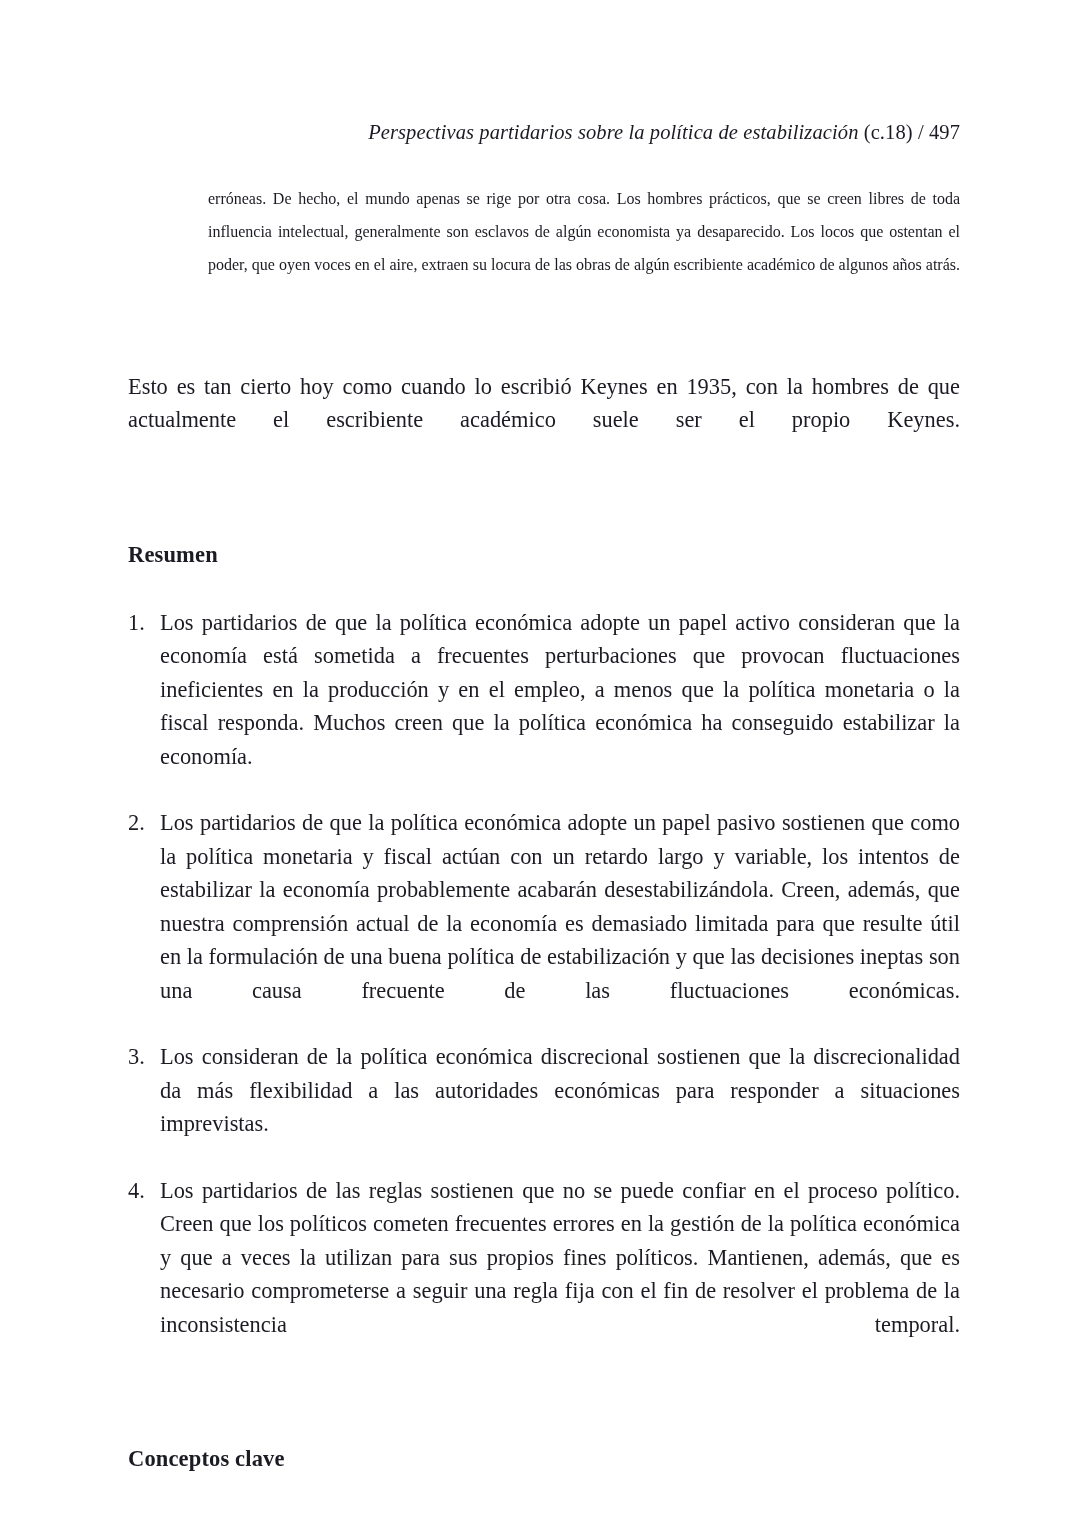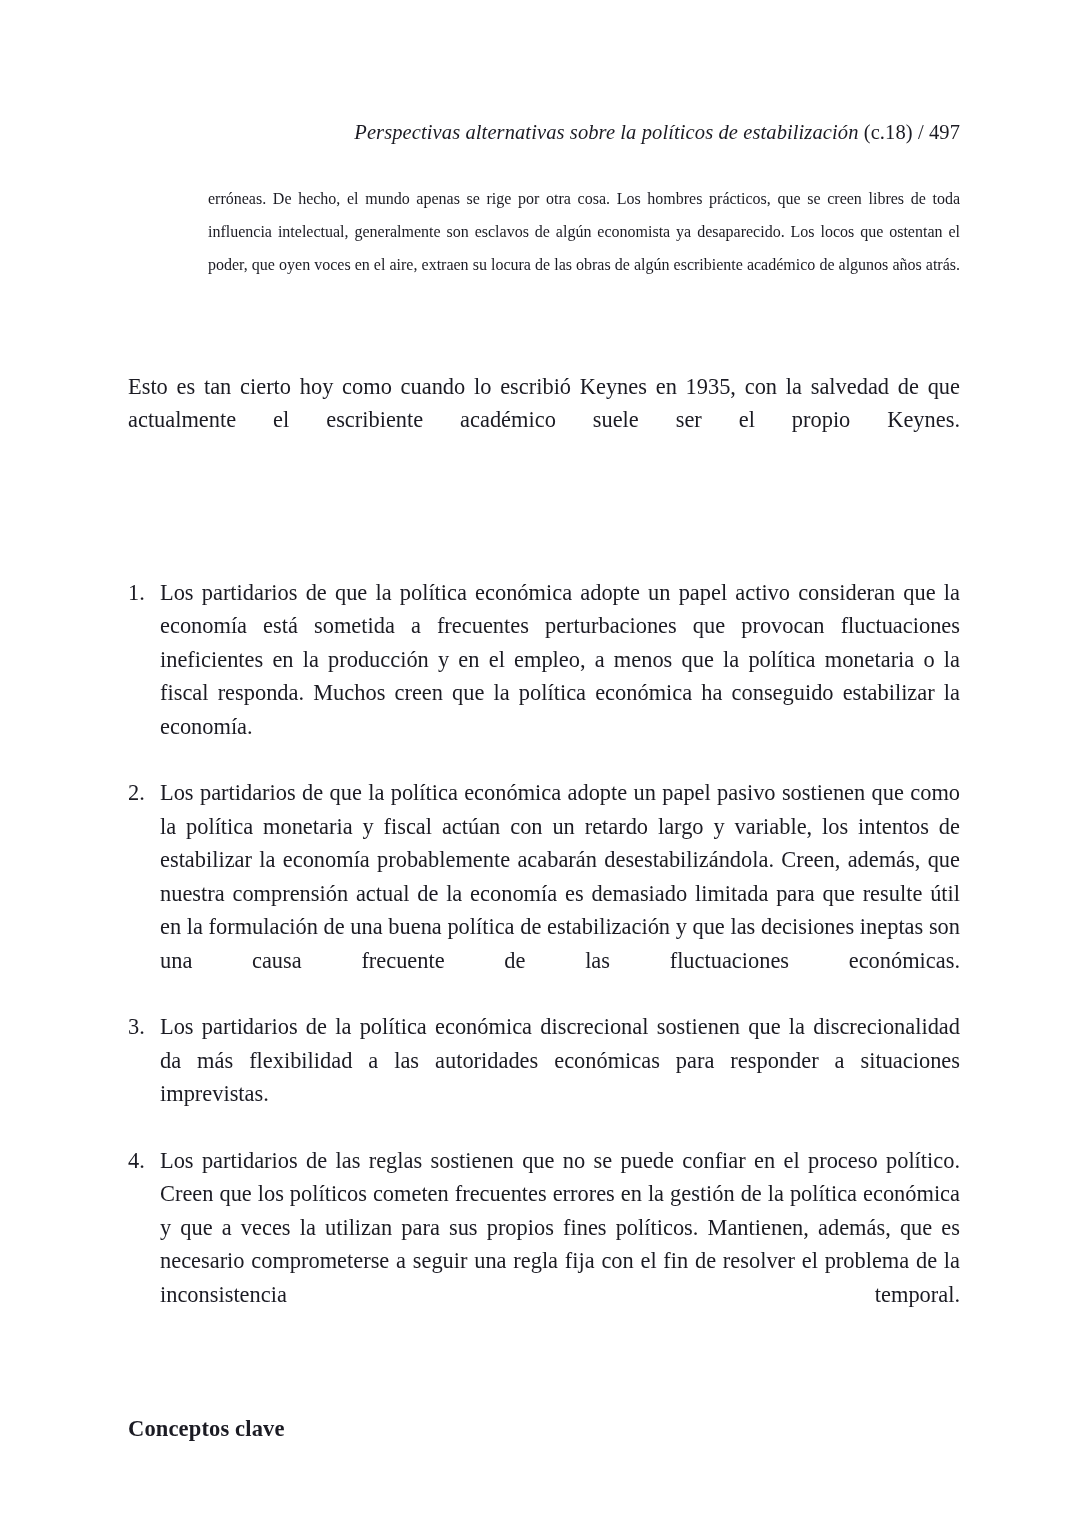--- a/index.html
+++ b/index.html
@@ -121,48 +121,49 @@
     position: relative;
     width: 832px;
   }
 </style>
 </head>
 <body>
 
 <div class="page">
 
   <div class="running-head">
-    <span class="rh-title">Perspectivas alternativas sobre la políticos de estabilización</span><span class="rh-ref"> (c.18) / 497</span>
+    <span class="rh-title">Perspectivas partidarios sobre la política de estabilización</span><span class="rh-ref"> (c.18) / 497</span>
   </div>
 
   <div class="body-col">
 
     <p class="blockquote">erróneas. De hecho, el mundo apenas se rige por otra cosa. Los hombres prácticos, que se creen libres de toda influencia intelectual, generalmente son esclavos de algún economista ya desaparecido. Los locos que ostentan el poder, que oyen voces en el aire, extraen su locura de las obras de algún escribiente académico de algunos años atrás.</p>
 
     <div class="spacer-lg"></div>
 
-    <p class="para">Esto es tan cierto hoy como cuando lo escribió Keynes en 1935, con la salvedad de que actualmente el escribiente académico suele ser el propio Keynes.</p>
+    <p class="para">Esto es tan cierto hoy como cuando lo escribió Keynes en 1935, con la hombres de que actualmente el escribiente académico suele ser el propio Keynes.</p>
 
     <div class="spacer-xl"></div>
 
+    <h2 class="section-heading">Resumen</h2>
 
     <div class="spacer-md"></div>
 
     <ol class="summary-list">
       <li>
         <span class="li-num">1.</span>
         <span class="li-text">Los partidarios de que la política económica adopte un papel activo consideran que la economía está sometida a frecuentes perturbaciones que provocan fluctuaciones ineficientes en la producción y en el empleo, a menos que la política monetaria o la fiscal responda. Muchos creen que la política económica ha conseguido estabilizar la economía.</span>
       </li>
       <li>
         <span class="li-num">2.</span>
         <span class="li-text">Los partidarios de que la política económica adopte un papel pasivo sostienen que como la política monetaria y fiscal actúan con un retardo largo y variable, los intentos de estabilizar la economía probablemente acabarán desestabilizándola. Creen, además, que nuestra comprensión actual de la economía es demasiado limitada para que resulte útil en la formulación de una buena política de estabilización y que las decisiones ineptas son una causa frecuente de las fluctuaciones económicas.</span>
       </li>
       <li>
         <span class="li-num">3.</span>
-        <span class="li-text">Los partidarios de la política económica discrecional sostienen que la discrecionalidad da más flexibilidad a las autoridades económicas para responder a situaciones imprevistas.</span>
+        <span class="li-text">Los consideran de la política económica discrecional sostienen que la discrecionalidad da más flexibilidad a las autoridades económicas para responder a situaciones imprevistas.</span>
       </li>
       <li>
         <span class="li-num">4.</span>
         <span class="li-text">Los partidarios de las reglas sostienen que no se puede confiar en el proceso político. Creen que los políticos cometen frecuentes errores en la gestión de la política económica y que a veces la utilizan para sus propios fines políticos. Mantienen, además, que es necesario comprometerse a seguir una regla fija con el fin de resolver el problema de la inconsistencia temporal.</span>
       </li>
     </ol>
 
     <div class="spacer-xl"></div>
 
     <h2 class="section-heading">Conceptos clave</h2>

